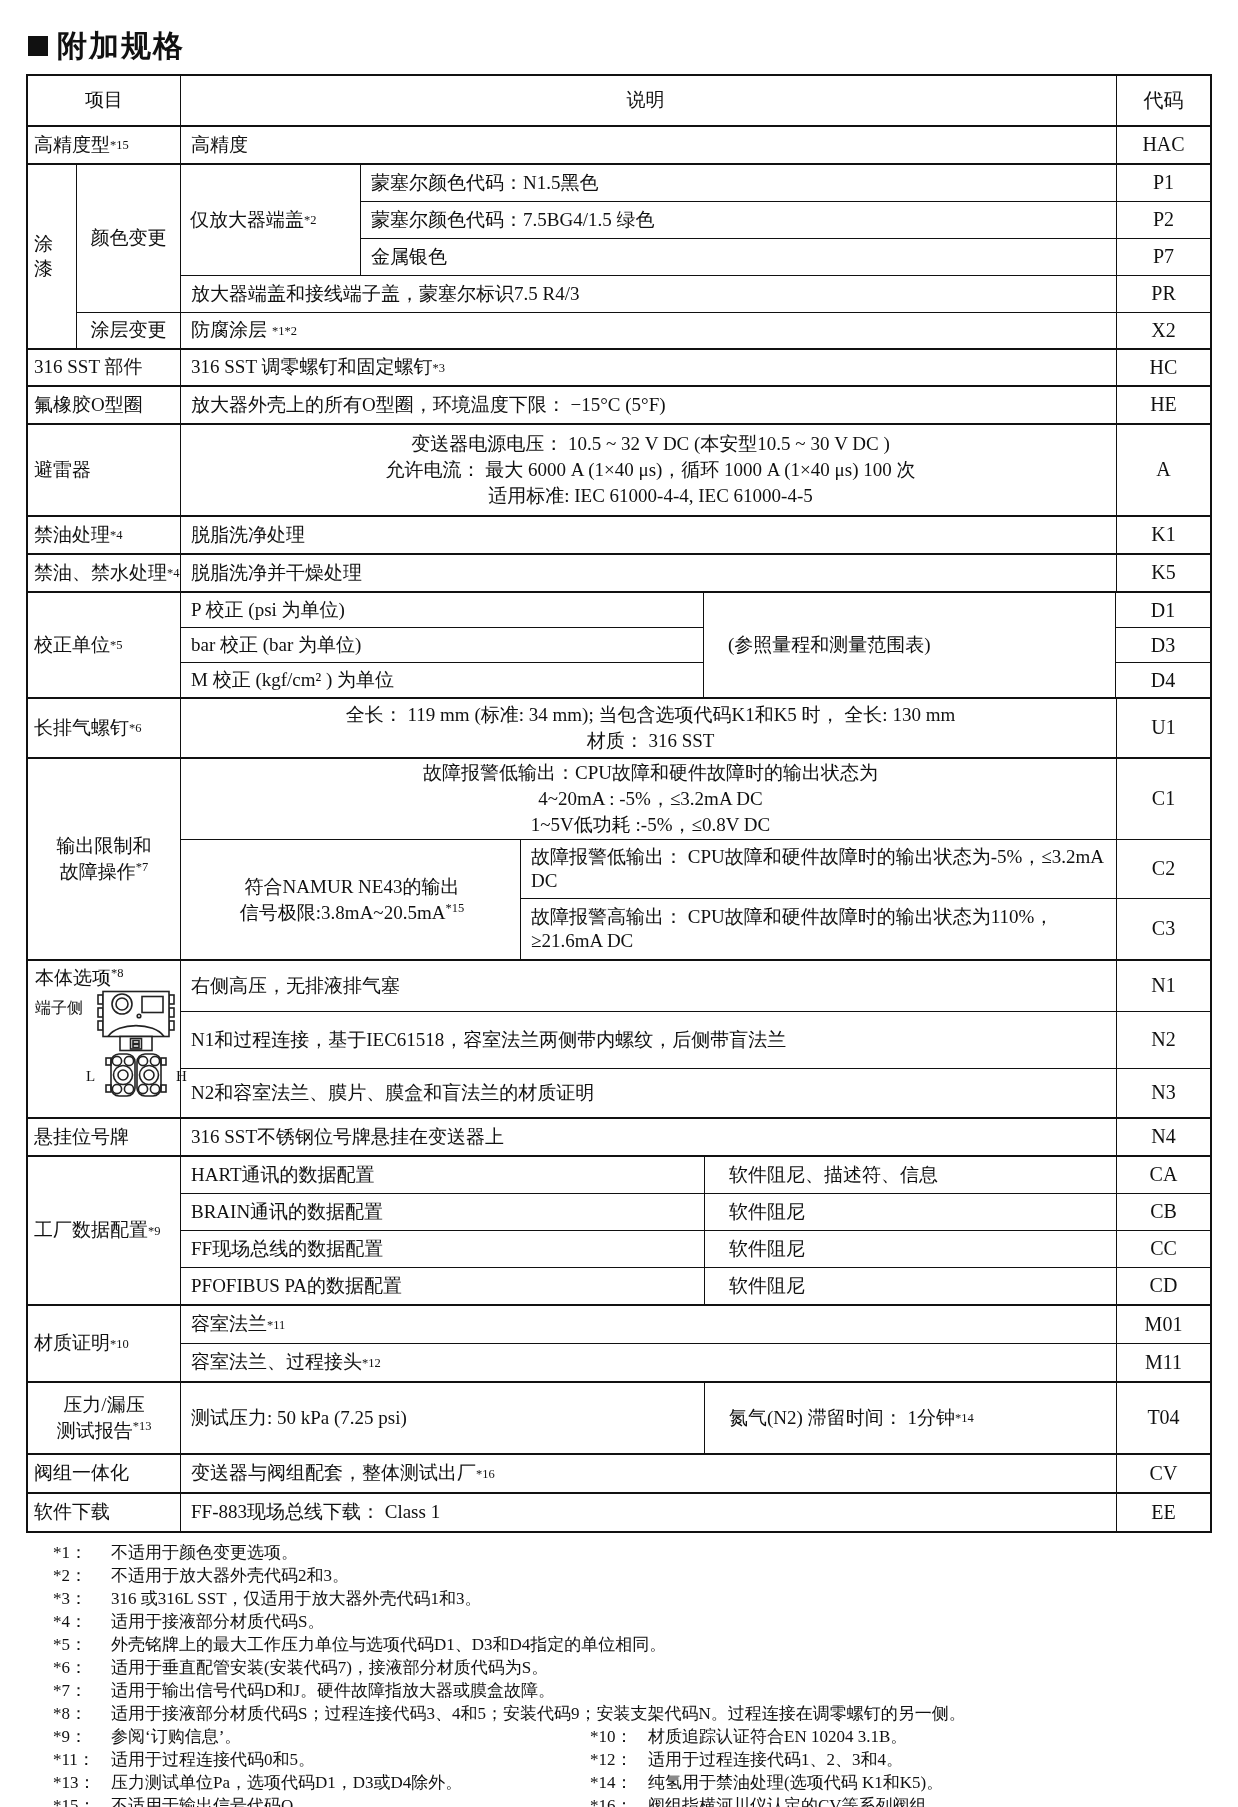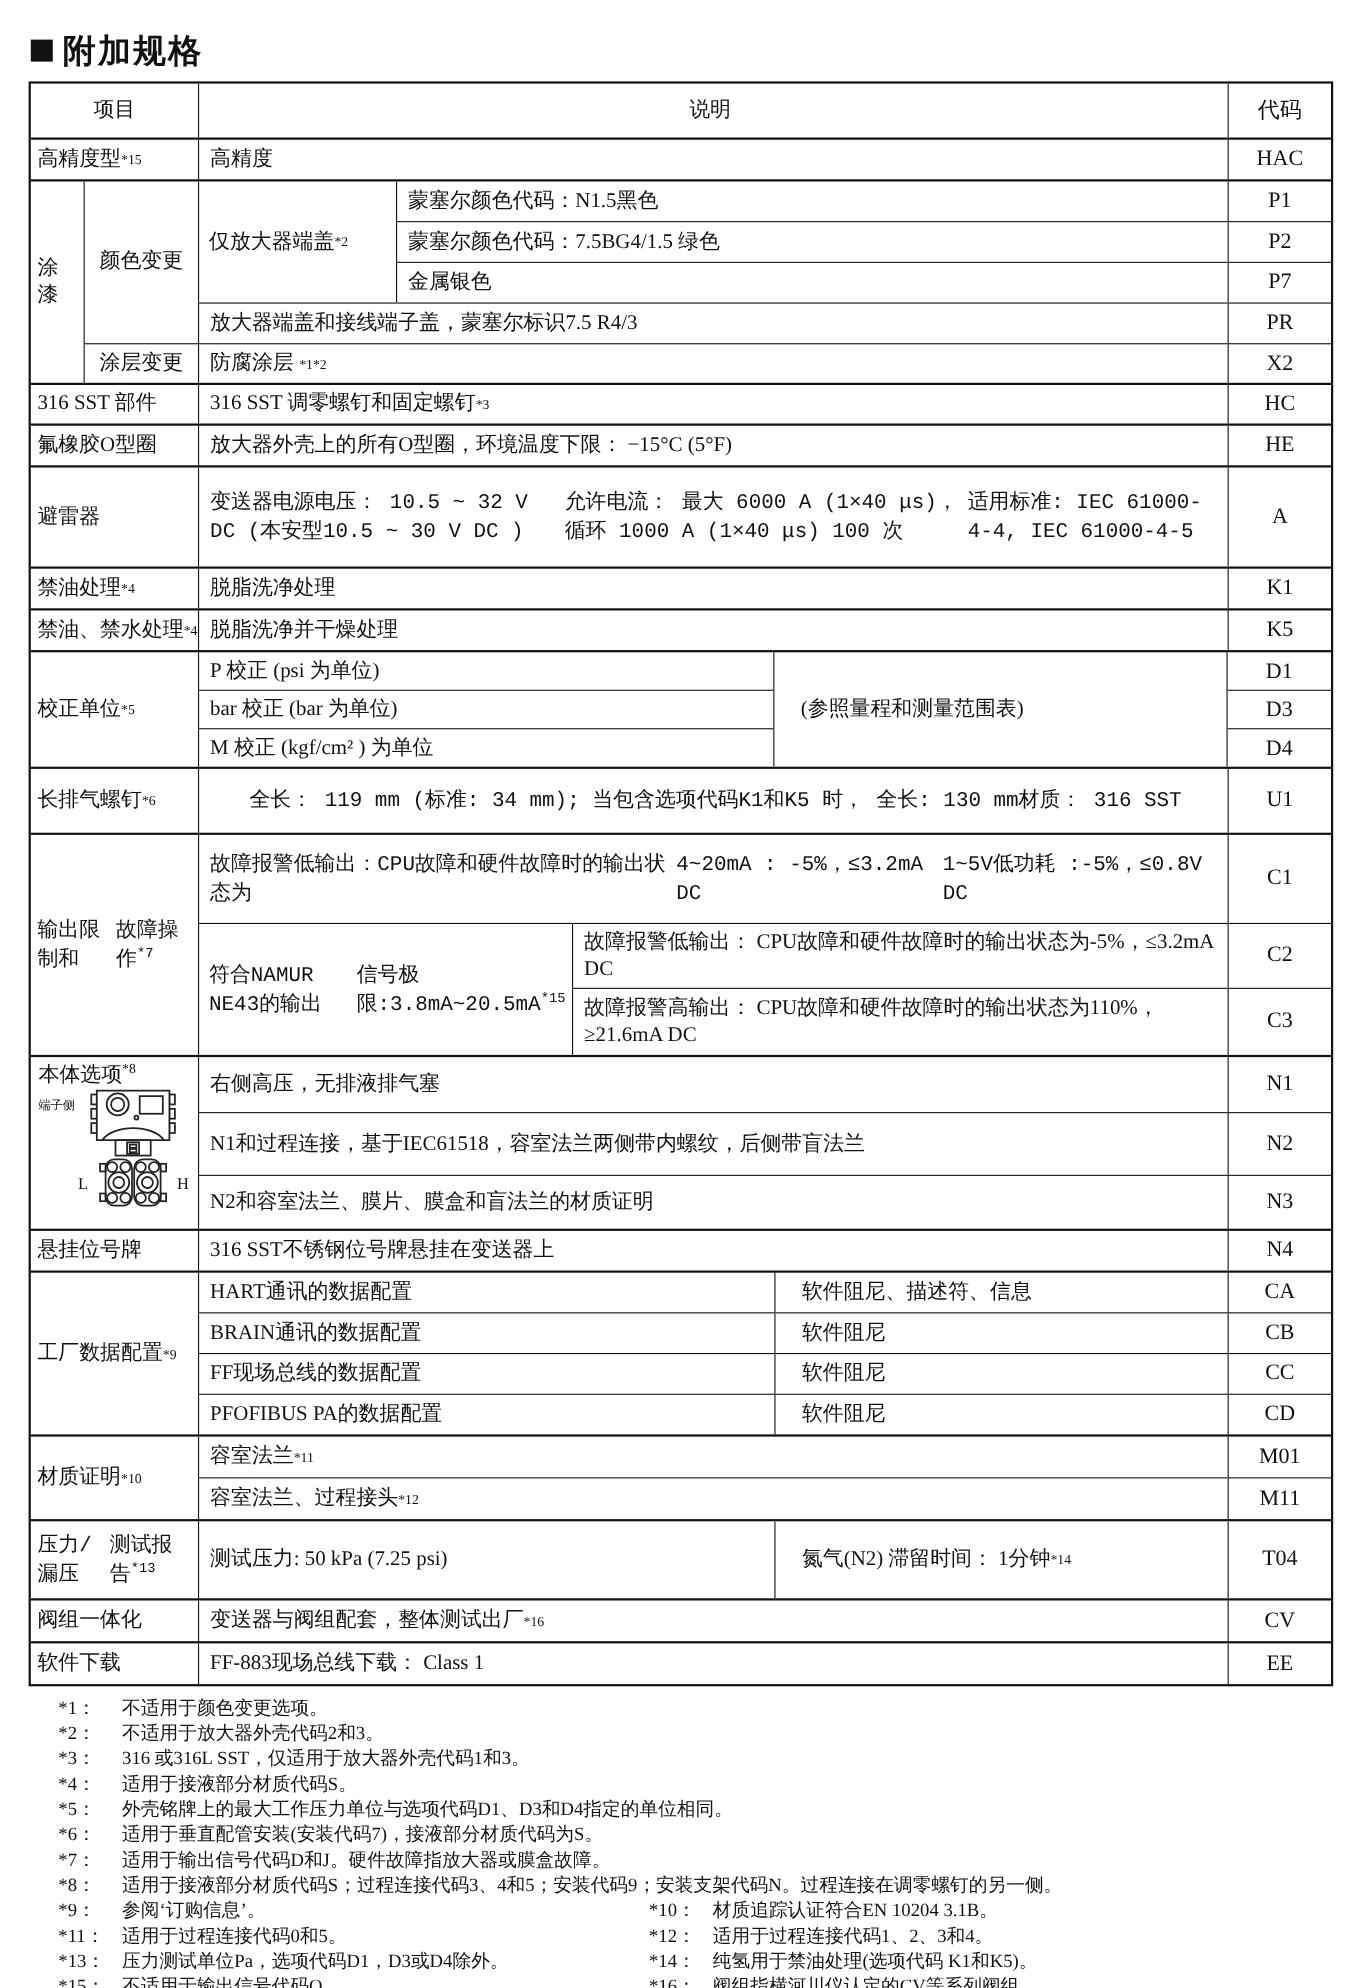--- a/index.html
+++ b/index.html
@@ -31,31 +31,31 @@
   .c-paint  { flex:0 0 48px; justify-content:center; }
   .c-sub    { flex:0 0 104px; border-left:1px solid #111; justify-content:center; }
   .c-amp    { flex:0 0 180px; border-left:1px solid #111; padding-left:9px; }
   .c-desc   { flex:1 1 auto; min-width:0; border-left:1px solid #111; padding-left:10px; }
   .c-code   { flex:0 0 94px; border-left:1px solid #111; justify-content:center;
               font-size:20px; padding:0 2px; }
   .c-mid    { flex:0 0 412px; border-left:1px solid #111; padding-left:24px; }
   .c-namur  { flex:0 0 340px; border-left:1px solid #111; padding-left:9px; }
   .c-codecol{ flex:0 0 94px; border-left:1px solid #111; }
   .codeline { flex:1; display:flex; align-items:center; justify-content:center; font-size:20px; }
-  .mlc { display:flex; flex-direction:row; justify-content:center;font-family:Liberation Mono, monospace; }
+  .mlc { display:flex; flex-direction:column; justify-content:center; }
   .mlc > div { line-height:26px; }
 
   sup { font-size:12.5px; line-height:0; }
   sup.gap { margin-left:5px; }
 
   
   .bo { display:block; padding:5px 2px 0 7px; }
   .bo-label { line-height:24px; }
   .bo-diagram { display:flex; align-items:flex-start; }
-  .bo-terminal { font-size:11px; margin-top:8px; flex:0 0 auto; }
+  .bo-terminal { font-size:16px; margin-top:8px; flex:0 0 auto; }
   .bo-diagram svg { flex:0 0 auto; margin-left:1px; }
 
   
   .fnotes { padding:8px 0 0 27px; font-size:17px; }
   .fn-row { display:flex; line-height:23px; white-space:nowrap; }
   .fn-num { flex:0 0 58px; }
   .fn-text { flex:1 1 auto; }
   .fn-left { flex:0 0 479px; }
 
   .bottom-bar { height:9px; background:#111; margin-top:9px; }

